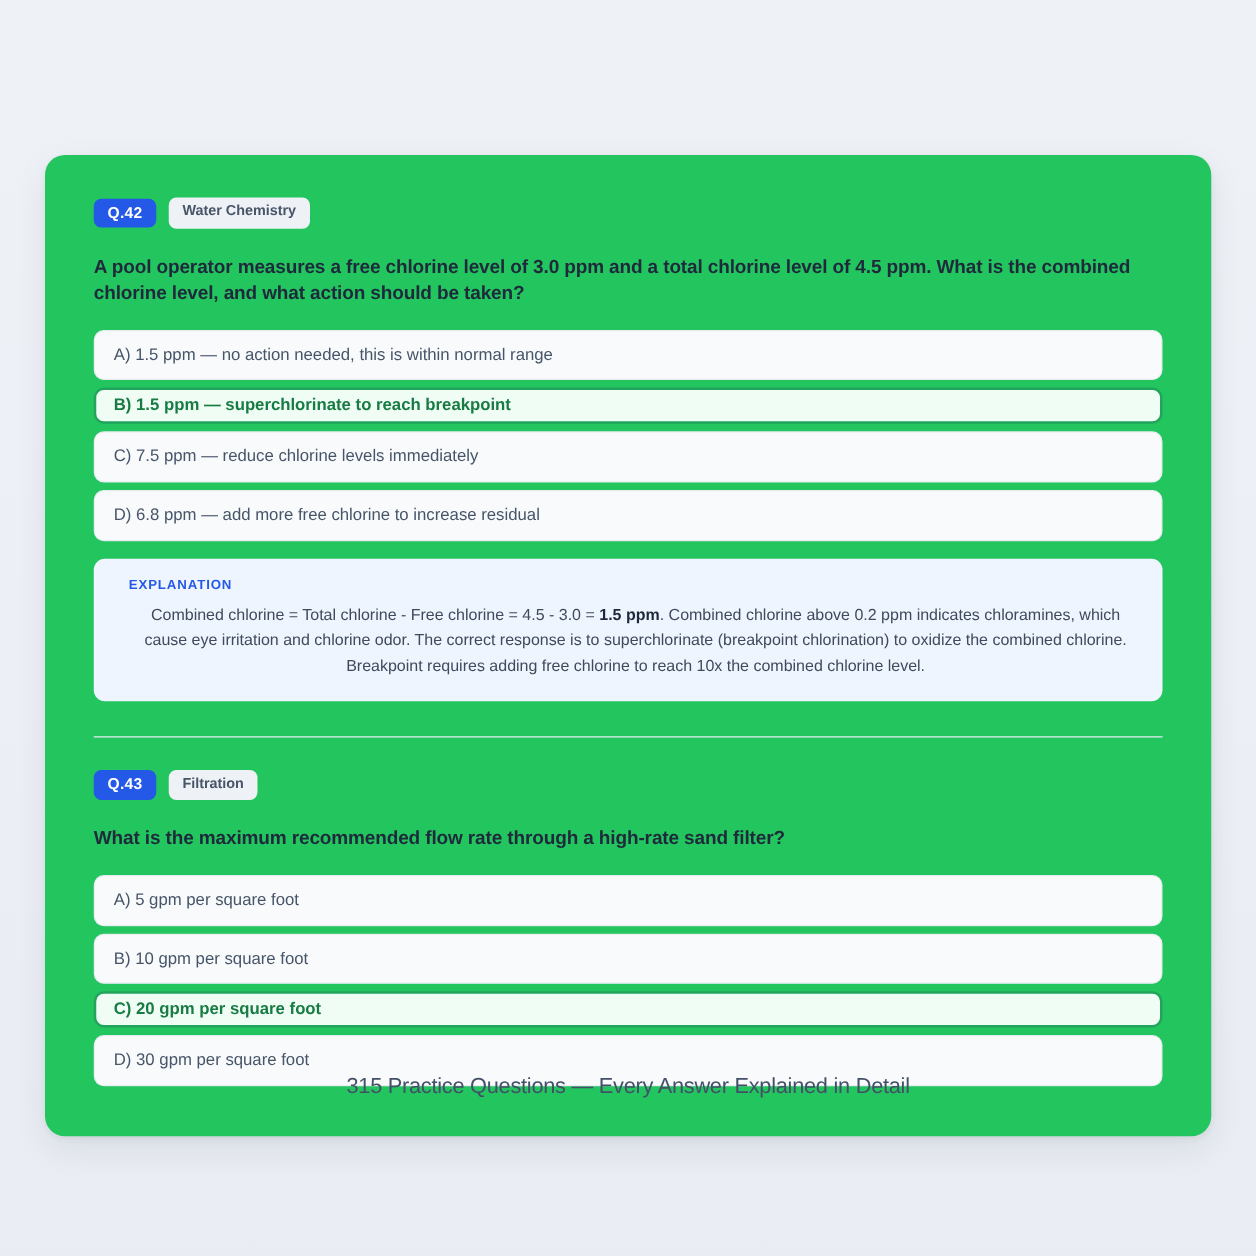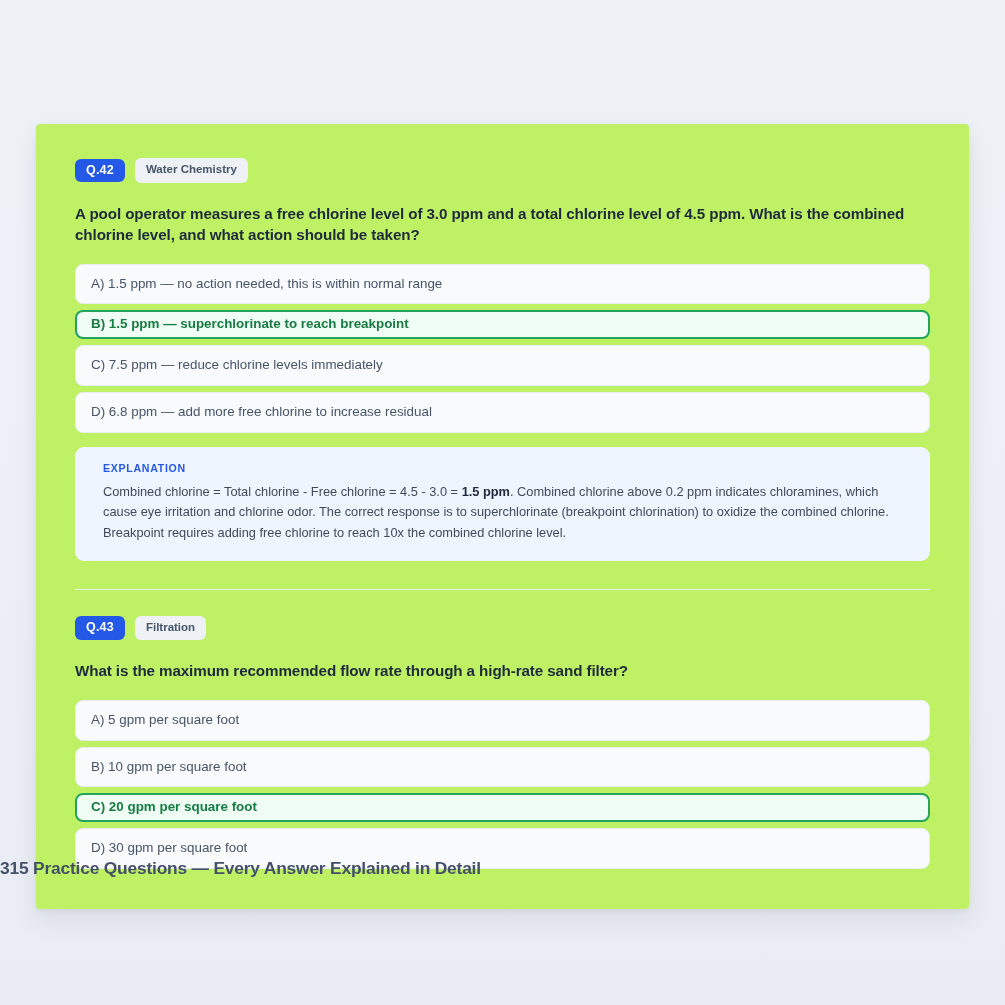--- a/index.html
+++ b/index.html
@@ -24,22 +24,22 @@
     overflow: hidden;
   }
 
   
   .card {
     position: absolute;
     left: 36px;
     top: 124px;
     width: 933px;
     min-height: 719px;
-    background: #bef264;
-    border-radius: 4px;
+    background: #22c55e;
+    border-radius: 16px;
     box-shadow: 0 10px 26px rgba(15, 23, 42, 0.08),
                 0 2px 6px rgba(15, 23, 42, 0.05);
     padding: 34px 39px 40px 39px;
   }
 
   
   .question-block { }
 
   .meta-row {
     display: flex;
@@ -113,39 +113,41 @@
     font-size: 10.6px;
     font-weight: bold;
     letter-spacing: 0.7px;
     margin-bottom: 8px;
   }
 
   .explanation-body {
     font-size: 12.8px;
     line-height: 1.62;
     color: #3f4a5c;
+    text-align: center;
   }
 
   .explanation-body b { color: #1e293b; font-weight: bold; }
 
   
   .divider {
     height: 1px;
     background: #e9edf3;
     margin: 28px 0 26px 0;
   }
 
   
   .footer-caption {
     position: absolute;
     left: 0;
     top: 858px;
     width: 1005px;
+    text-align: center;
     font-size: 17.4px;
-    font-weight: bold;
+    font-weight: normal;
     color: #435068;
     letter-spacing: -0.2px;
   }
 </style>
 </head>
 <body>
 
 <div class="page">
 
   <div class="card">

